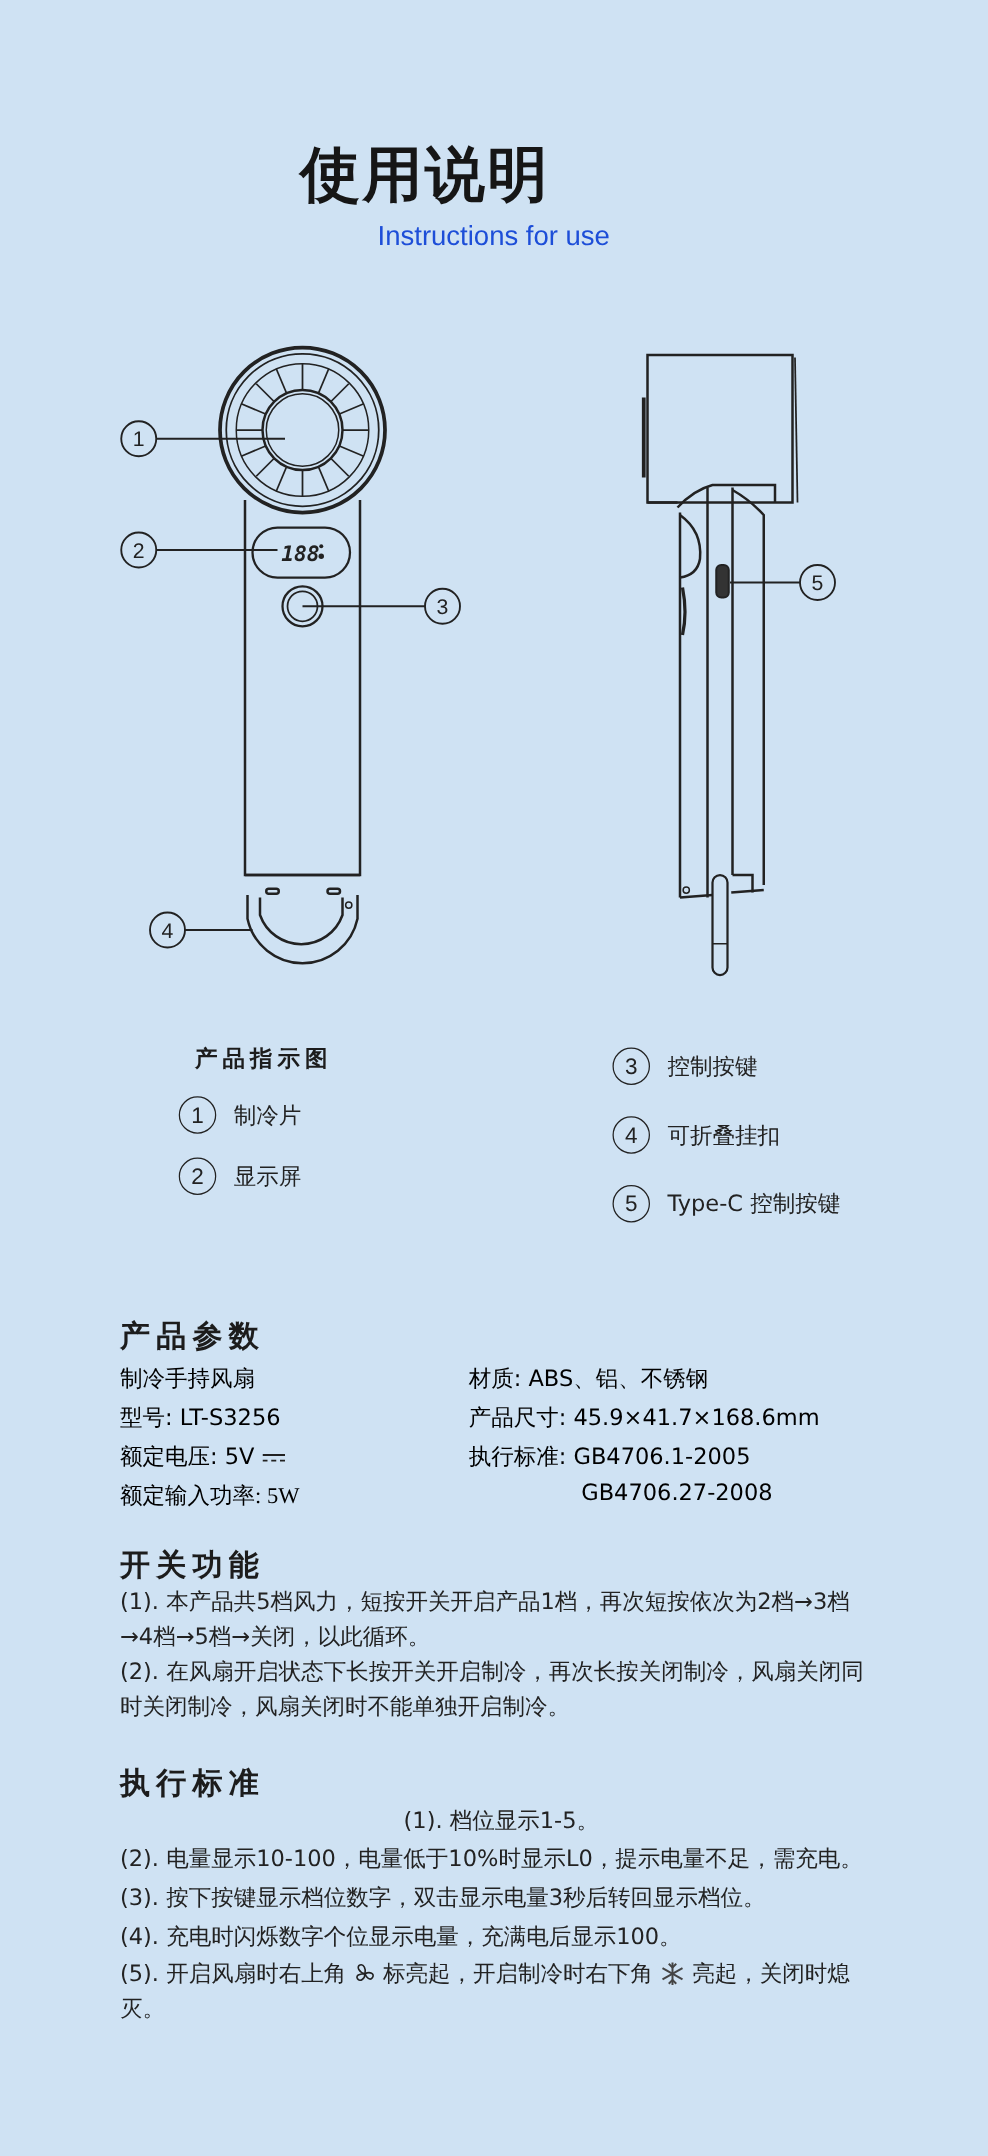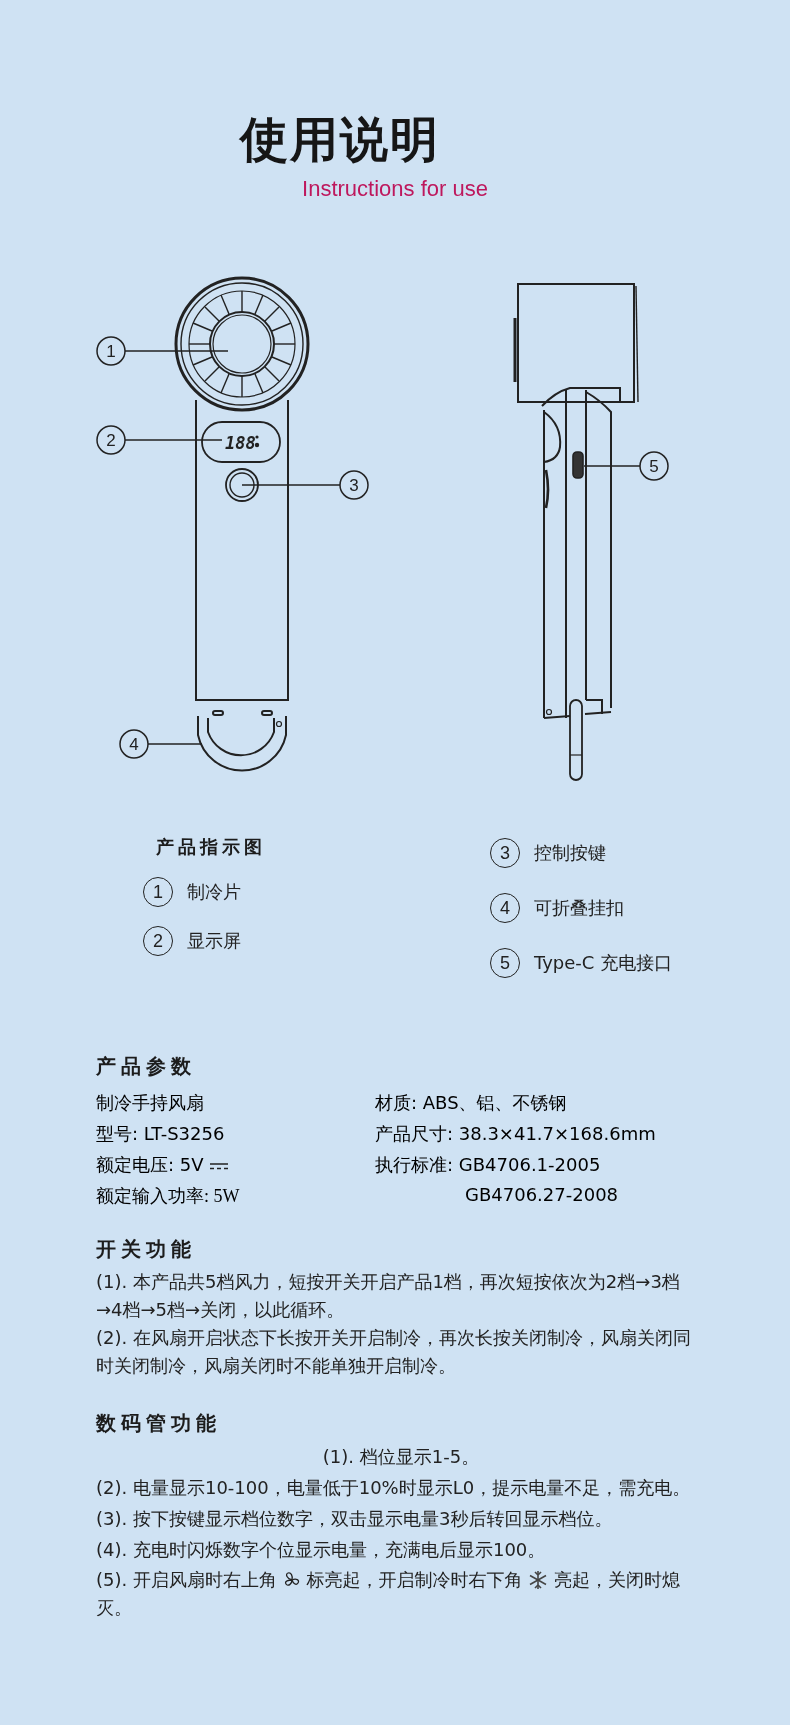--- a/index.html
+++ b/index.html
@@ -11,40 +11,40 @@
     position: relative;
     overflow: hidden;
   }
   .title-cn {
     position: absolute; left: 0; width: 680px; top: 108px;
     text-align: center; font-size: 48px; font-weight: bold; letter-spacing: 2px;
     color: #161616;
   }
   .title-en {
     position: absolute; left: 0; width: 790px; top: 176px;
-    text-align: center; font-size: 22px; color: #be185d;
+    text-align: center; font-size: 22px; color: #1d4ed8;
     font-family: "Liberation Sans", sans-serif;
   }
   svg.diagram { position: absolute; left: 0; top: 260px; }
   .legend-title {
     position: absolute; left: 156px; top: 835px;
     font-size: 18px; font-weight: bold; letter-spacing: 4px;
   }
   .legend-item {
     position: absolute; display: flex; align-items: center;
     font-size: 18px; color: #222;
   }
   .num-circle {
     width: 30px; height: 30px; border: 1.6px solid #222; border-radius: 50%;
     display: flex; align-items: center; justify-content: center;
     font-size: 18px; margin-right: 14px; box-sizing: border-box;
     font-family: "Liberation Sans", sans-serif;
   }
   .sec-title {
-    position: absolute; left: 96px; font-size: 20px; font-weight: bold; letter-spacing: 5px;
+    position: absolute; left: 96px; font-size: 24px; font-weight: bold; letter-spacing: 5px;
   }
   .line { position: absolute; font-size: 18px; color: #000000; white-space: nowrap; }
   .para {
     position: absolute; left: 96px; width: 610px; font-size: 18px; color: #222; line-height: 28px;
   }
   .dc-sym {
     display: inline-block; width: 18px; height: 8px; vertical-align: middle; margin-left: 6px;
   }
 </style>
 </head>
@@ -165,47 +165,47 @@
 <div class="legend-item" style="left:490px; top:838px;">
   <span class="num-circle">3</span>
   <span>控制按键</span>
 </div>
 <div class="legend-item" style="left:490px; top:893px;">
   <span class="num-circle">4</span>
   <span>可折叠挂扣</span>
 </div>
 <div class="legend-item" style="left:490px; top:948px;">
   <span class="num-circle">5</span>
-  <span>Type-C 充电接口</span>
+  <span>Type-C 控制按键</span>
 </div>
 
 <div class="sec-title" style="top:1053px;">产品参数</div>
 
 <div class="line" style="left:96px; top:1091px;">制冷手持风扇</div>
 <div class="line" style="left:96px; top:1122px;">型号: LT-S3256</div>
 <div class="line" style="left:96px; top:1153px;text-align:right;">
   <span>额定电压: 5V</span><svg class="dc-sym" viewBox="0 0 18 8">
       <line x1="0" y1="2" x2="18" y2="2" stroke="#222" stroke-width="1.5"></line>
       <line x1="0" y1="6.5" x2="4" y2="6.5" stroke="#222" stroke-width="1.5"></line>
       <line x1="7" y1="6.5" x2="11" y2="6.5" stroke="#222" stroke-width="1.5"></line>
       <line x1="14" y1="6.5" x2="18" y2="6.5" stroke="#222" stroke-width="1.5"></line>
     </svg>
 </div>
 <div class="line" style="left:96px; top:1184px;font-family:Liberation Serif, serif;">额定输入功率: 5W</div>
 
 <div class="line" style="left:375px; top:1091px;">材质: ABS、铝、不锈钢</div>
-<div class="line" style="left:375px; top:1122px;">产品尺寸: 38.3×41.7×168.6mm</div>
+<div class="line" style="left:375px; top:1122px;">产品尺寸: 45.9×41.7×168.6mm</div>
 <div class="line" style="left:375px; top:1153px;">执行标准: GB4706.1-2005</div>
 <div class="line" style="left:465px; top:1184px;">GB4706.27-2008</div>
 
 <div class="sec-title" style="top:1236px;">开关功能</div>
 <div class="para" style="top:1268px;">(1). 本产品共5档风力，短按开关开启产品1档，再次短按依次为2档→3档→4档→5档→关闭，以此循环。</div>
 <div class="para" style="top:1324px;">(2). 在风扇开启状态下长按开关开启制冷，再次长按关闭制冷，风扇关闭同时关闭制冷，风扇关闭时不能单独开启制冷。</div>
 
-<div class="sec-title" style="top:1410px;">数码管功能</div>
+<div class="sec-title" style="top:1410px;">执行标准</div>
 <div class="para" style="top:1443px;text-align:center;">(1). 档位显示1-5。</div>
 <div class="para" style="top:1474px;">(2). 电量显示10-100，电量低于10%时显示L0，提示电量不足，需充电。</div>
 <div class="para" style="top:1505px;">(3). 按下按键显示档位数字，双击显示电量3秒后转回显示档位。</div>
 <div class="para" style="top:1536px;">(4). 充电时闪烁数字个位显示电量，充满电后显示100。</div>
 <div class="para" style="top:1566px;">
   <span>(5). 开启风扇时右上角</span>
   <svg width="18" height="18" viewBox="0 0 18 18" style="vertical-align:-3px;">
     <g fill="none" stroke="#222" stroke-width="1.3">
       <path d="M9 9 C4 8 2 3 5 2 C8 1 10 5 9 9"></path>
       <path d="M9 9 C13 7 17 9 15 12 C13 15 10 12 9 9"></path>

